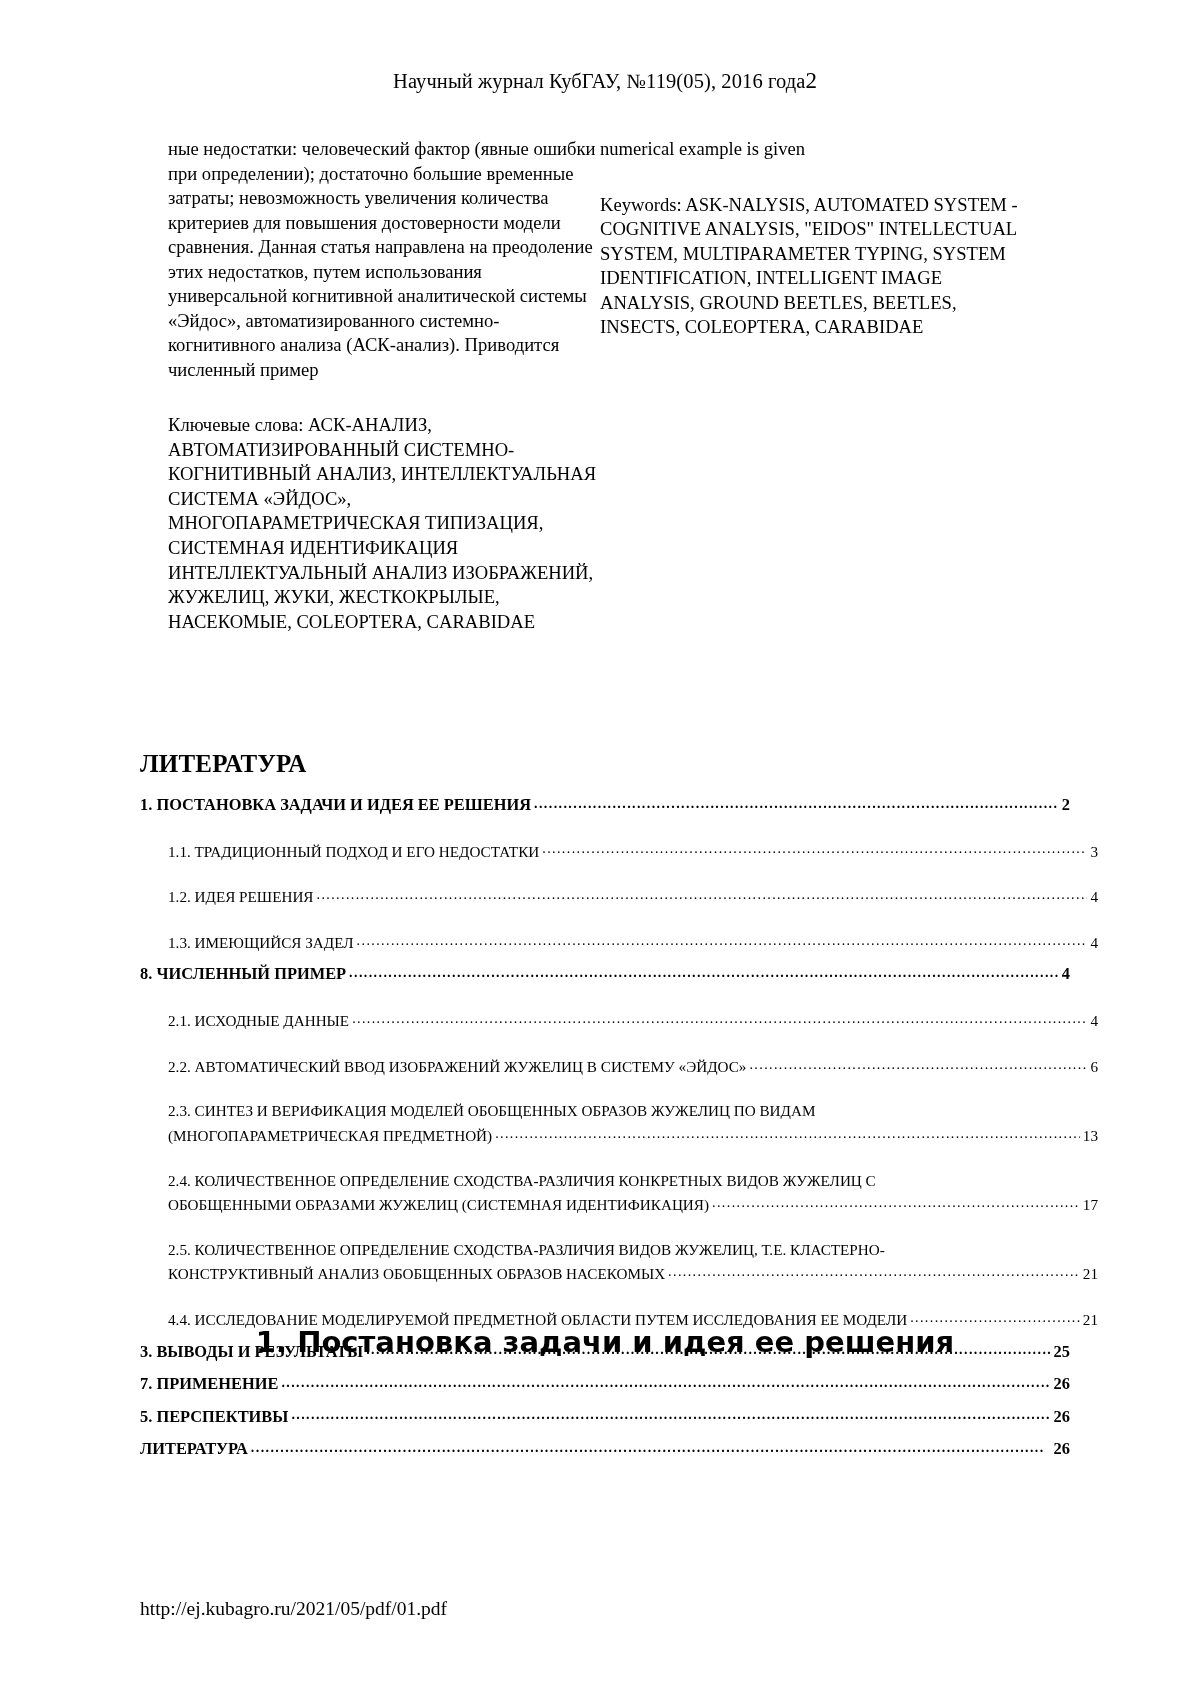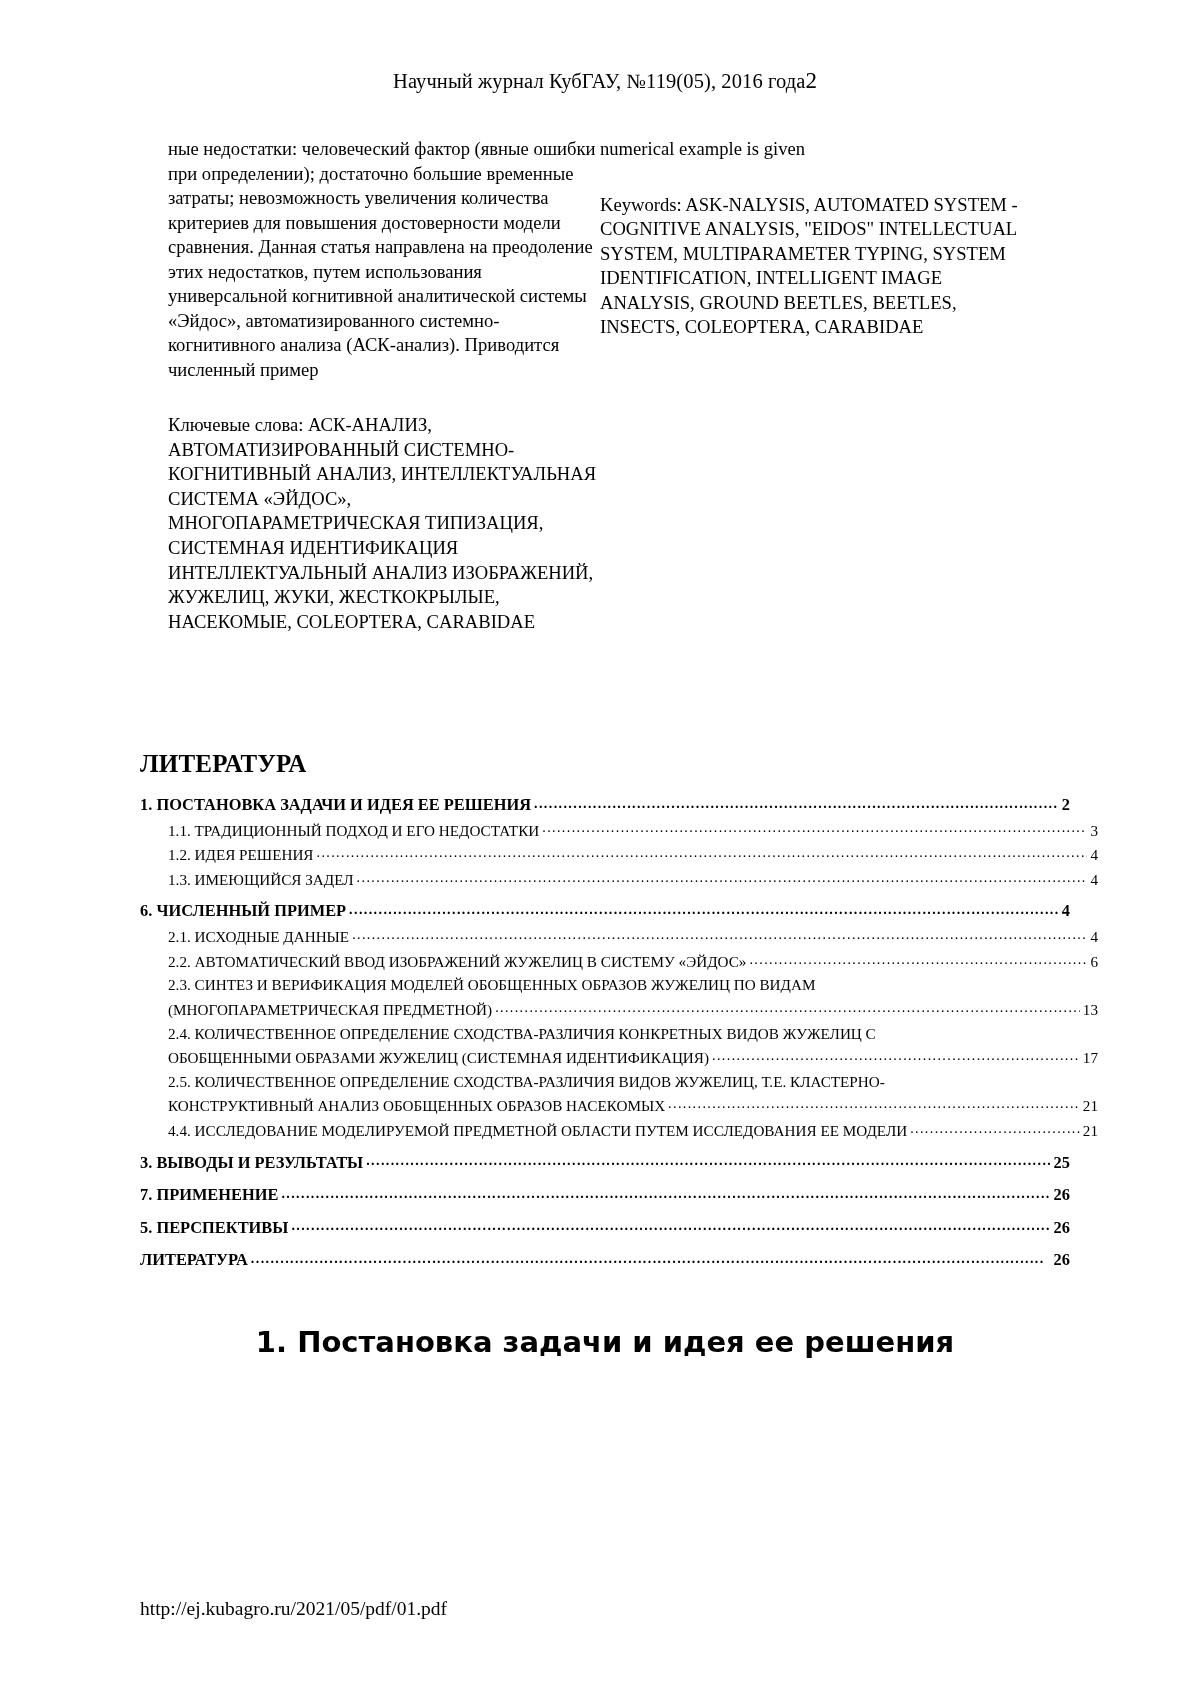--- a/index.html
+++ b/index.html
@@ -86,20 +86,21 @@
     width: 100%;
   }
   .toc-row.lvl1 {
     font-weight: bold;
     font-size: 16.4px;
     margin-top: 7px;
   }
   .toc-row.lvl2 {
     padding-left: 28px;
     font-size: 15.2px;
+    margin-top: 21px;
   }
   .toc-label {
     white-space: nowrap;
   }
   .toc-row.wrap {
     display: block;
   }
   .toc-row.wrap .toc-inner {
     display: flex;
     align-items: flex-end;
@@ -192,21 +193,21 @@
       <span class="toc-page">4</span>
     </div>
 
     <div class="toc-row lvl2">
       <span class="toc-label">1.3. ИМЕЮЩИЙСЯ ЗАДЕЛ</span>
       <span class="dots">..................................................................................................................................................................</span>
       <span class="toc-page">4</span>
     </div>
 
     <div class="toc-row lvl1">
-      <span class="toc-label">6. ЧИСЛЕННЫЙ ПРИМЕР</span>
+      <span class="toc-label">8. ЧИСЛЕННЫЙ ПРИМЕР</span>
       <span class="dots">..................................................................................................................................................................</span>
       <span class="toc-page">4</span>
     </div>
 
     <div class="toc-row lvl2">
       <span class="toc-label">2.1. ИСХОДНЫЕ ДАННЫЕ</span>
       <span class="dots">..................................................................................................................................................................</span>
       <span class="toc-page">4</span>
     </div>
 

